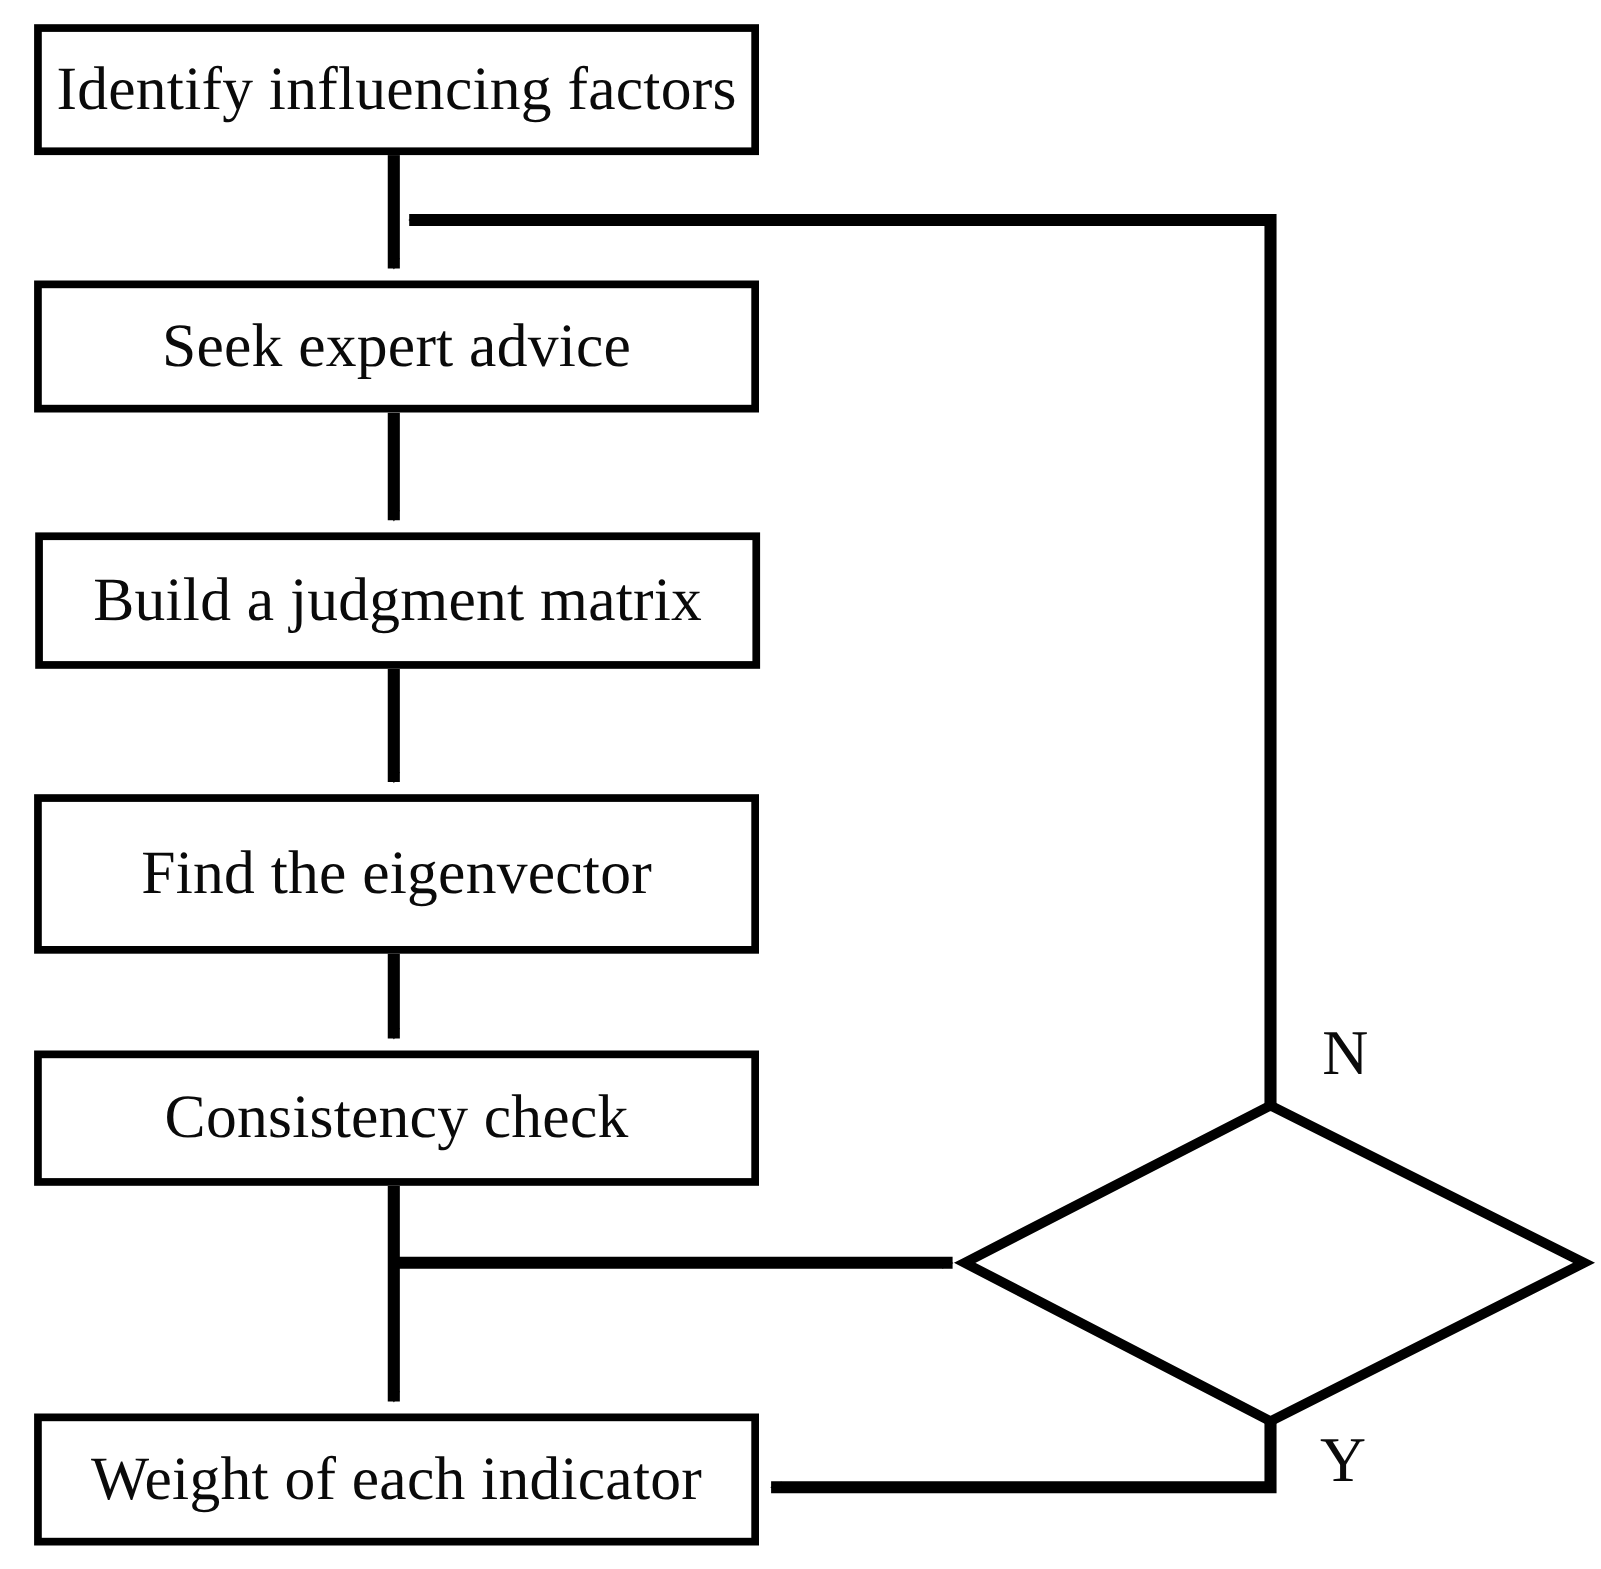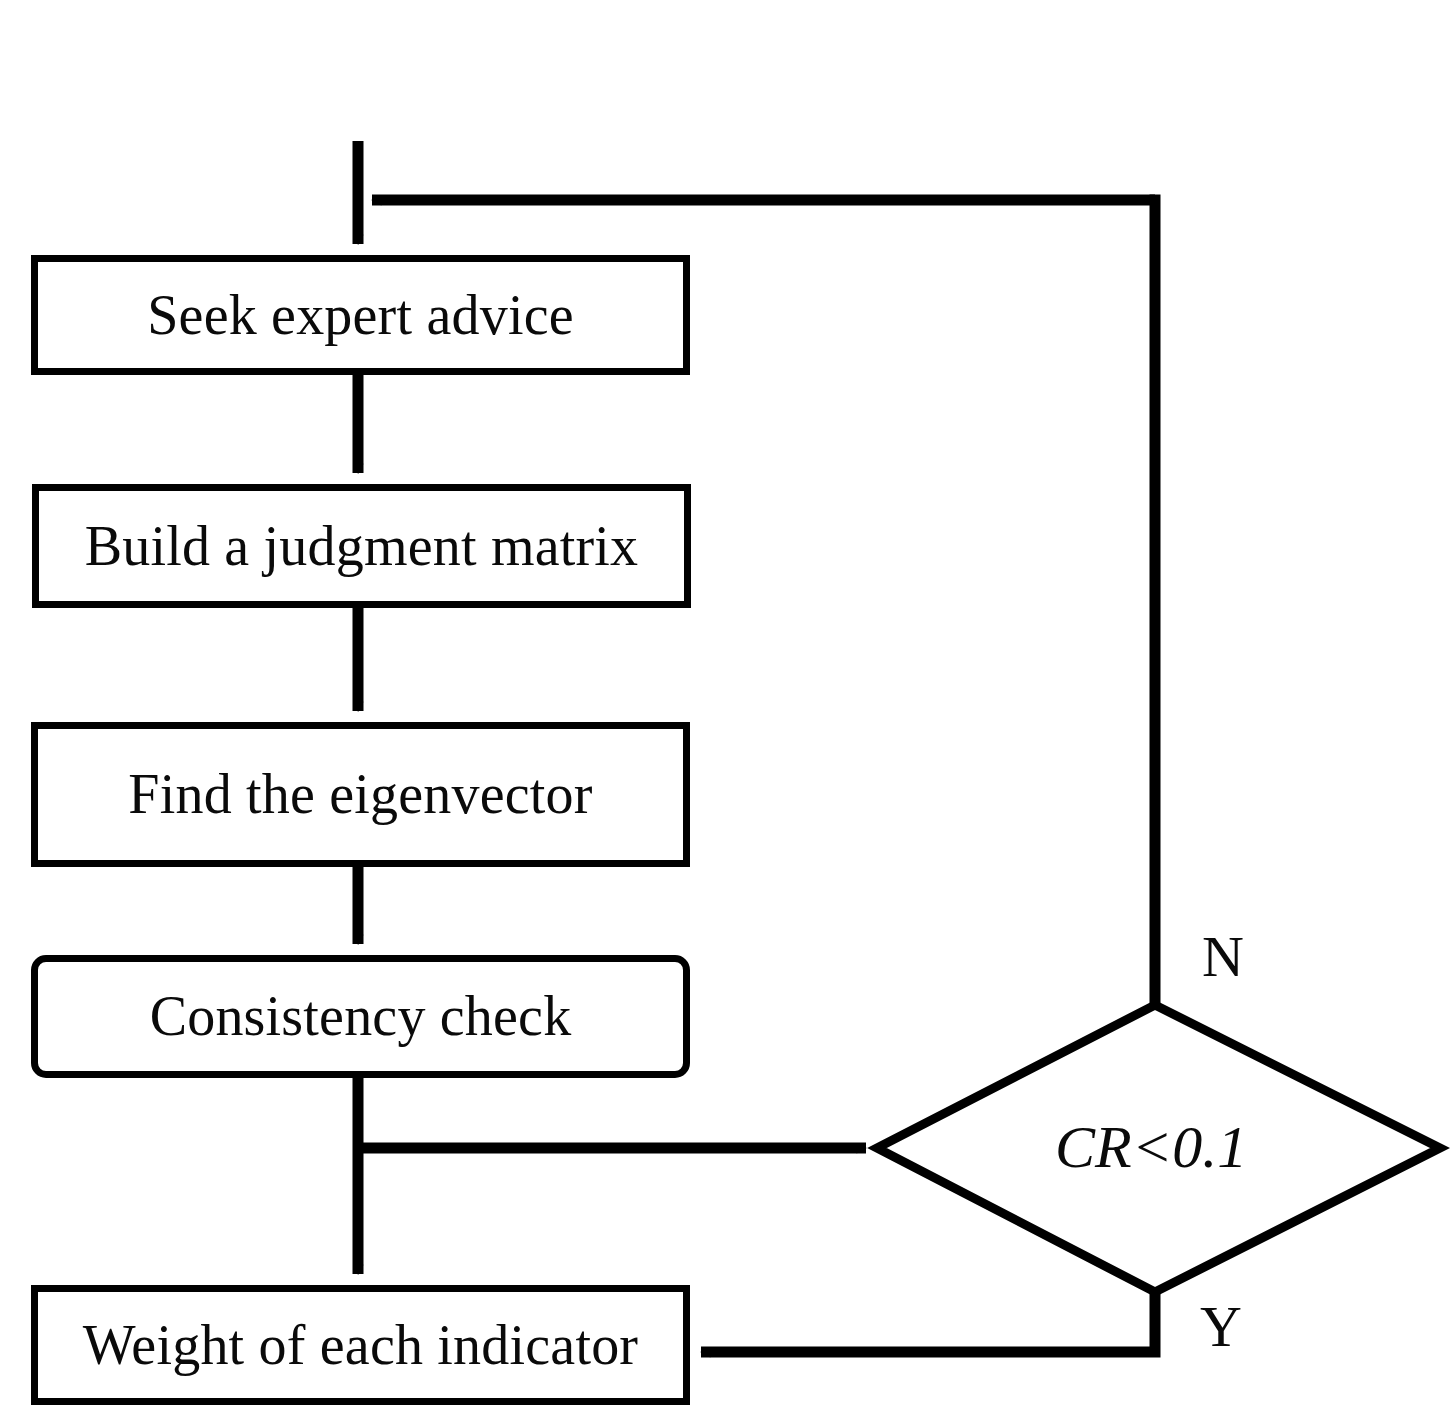--- a/index.html
+++ b/index.html
@@ -91,40 +91,42 @@
 
     <path d="M358,1078 L358,1274" stroke="#000000" stroke-width="11" fill="none" marker-end="url(#arrow-down)"></path>
 
     <path d="M358,1148 L866,1148" stroke="#000000" stroke-width="11" fill="none" marker-end="url(#arrow-right)"></path>
 
     <path d="M877,1148 L1155,1005 L1440,1148 L1155,1292 Z" stroke="#000000" stroke-width="9" fill="#ffffff"></path>
 
     <path d="M1155,1292 L1155,1352 L701,1352" stroke="#000000" stroke-width="11" fill="none" marker-end="url(#arrow-left)"></path>
   </svg>
 
+  <div class="proc-box" style="left:31px; top:22px; width:659px; height:119px;">
+    <span class="proc-label">Identify influencing factors</span>
+  </div>
 
   <div class="proc-box" style="left:31px; top:255px; width:659px; height:120px;">
     <span class="proc-label">Seek expert advice</span>
   </div>
 
   <div class="proc-box" style="left:32px; top:484px; width:659px; height:124px;">
     <span class="proc-label">Build a judgment matrix</span>
   </div>
 
   <div class="proc-box" style="left:31px; top:722px; width:659px; height:145px;">
     <span class="proc-label">Find the eigenvector</span>
   </div>
 
-  <div class="proc-box" style="left:31px; top:955px; width:659px; height:123px;border-radius:15px;">
+  <div class="proc-box" style="left:31px; top:955px; width:659px; height:123px;">
     <span class="proc-label">Consistency check</span>
   </div>
 
   <div class="proc-box" style="left:31px; top:1285px; width:659px; height:120px;text-align:right;">
     <span class="proc-label">Weight of each indicator</span>
   </div>
 
-  <div class="decision-label" style="left:1055px; top:1113px;">CR&lt;0.1</div>
 
   <div class="branch-label" style="left:1202px; top:928px;">N</div>
 
   <div class="branch-label" style="left:1200px; top:1298px;">Y</div>
 
 </div>
 
 </body></html>

